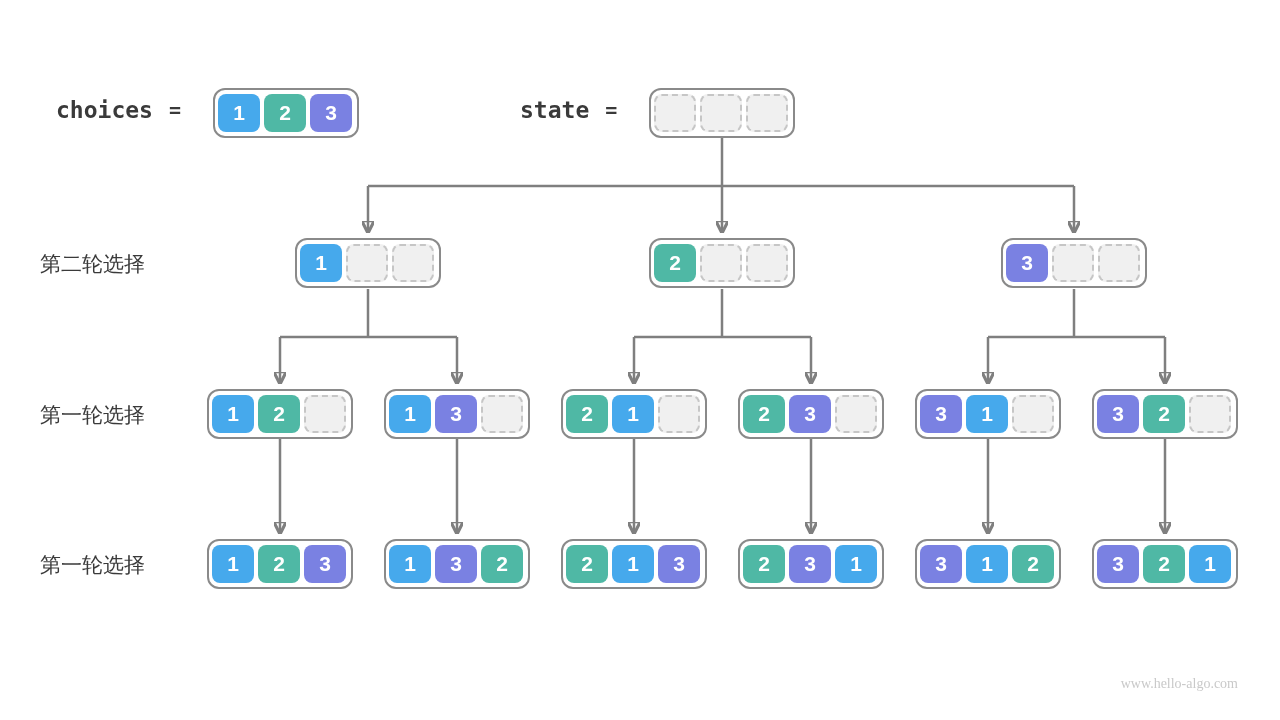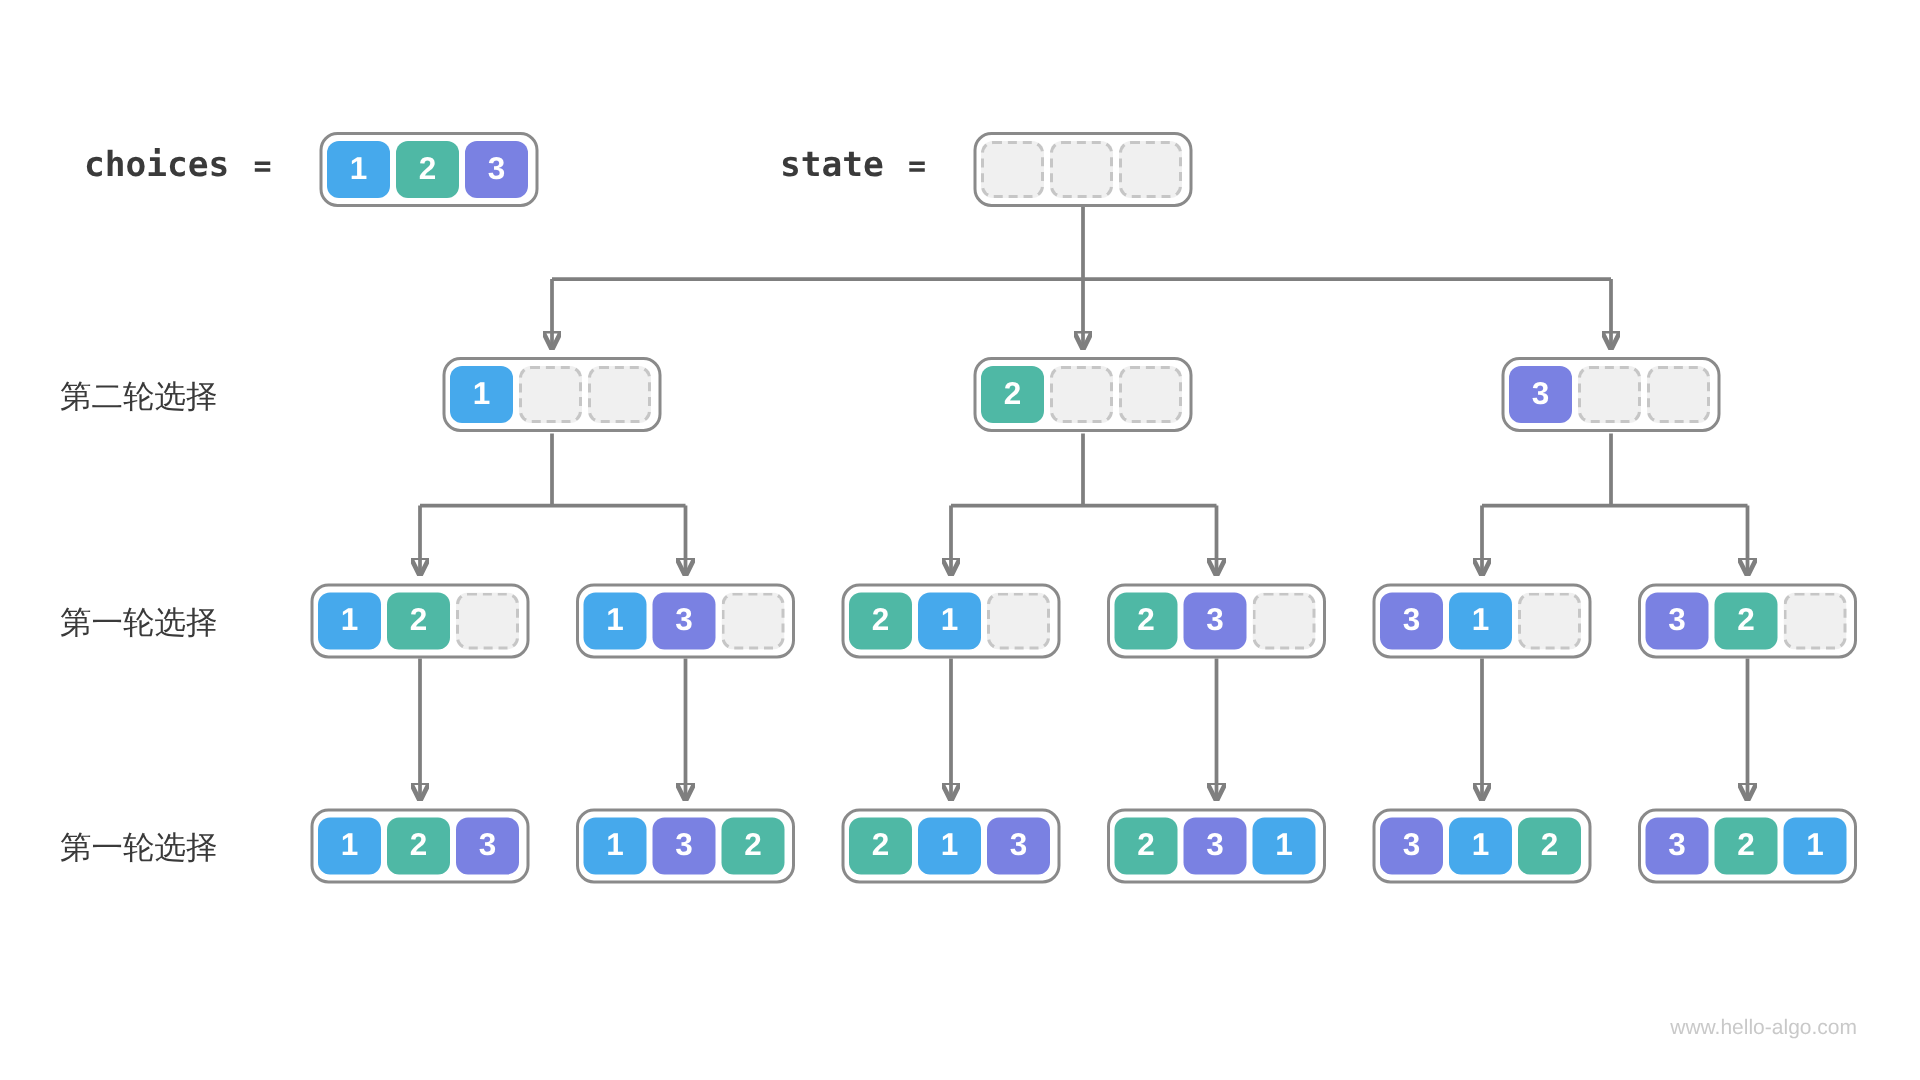--- a/index.html
+++ b/index.html
@@ -37,21 +37,21 @@
     color: #ffffff; font-size: 21px; font-weight: 600;
     font-family: "Liberation Sans", sans-serif;
   }
   .cell.empty {
     background: var(--empty-bg, #f0f0f0);
     border: 2px dashed var(--empty-border, #c6c6c6);
   }
 
   .watermark {
     position: absolute; right: 42px; top: 676px;
-    font-family: Liberation Sans, sans-serif;
+    font-family: Liberation Serif, serif;
     font-size: 14px; color: var(--watermark, #c9c9c9);
   }
 </style>
 </head>
 <body>
 
 <div class="canvas">
 
   <svg class="connectors" viewBox="0 0 1280 720" xmlns="http://www.w3.org/2000/svg">
     <defs>

